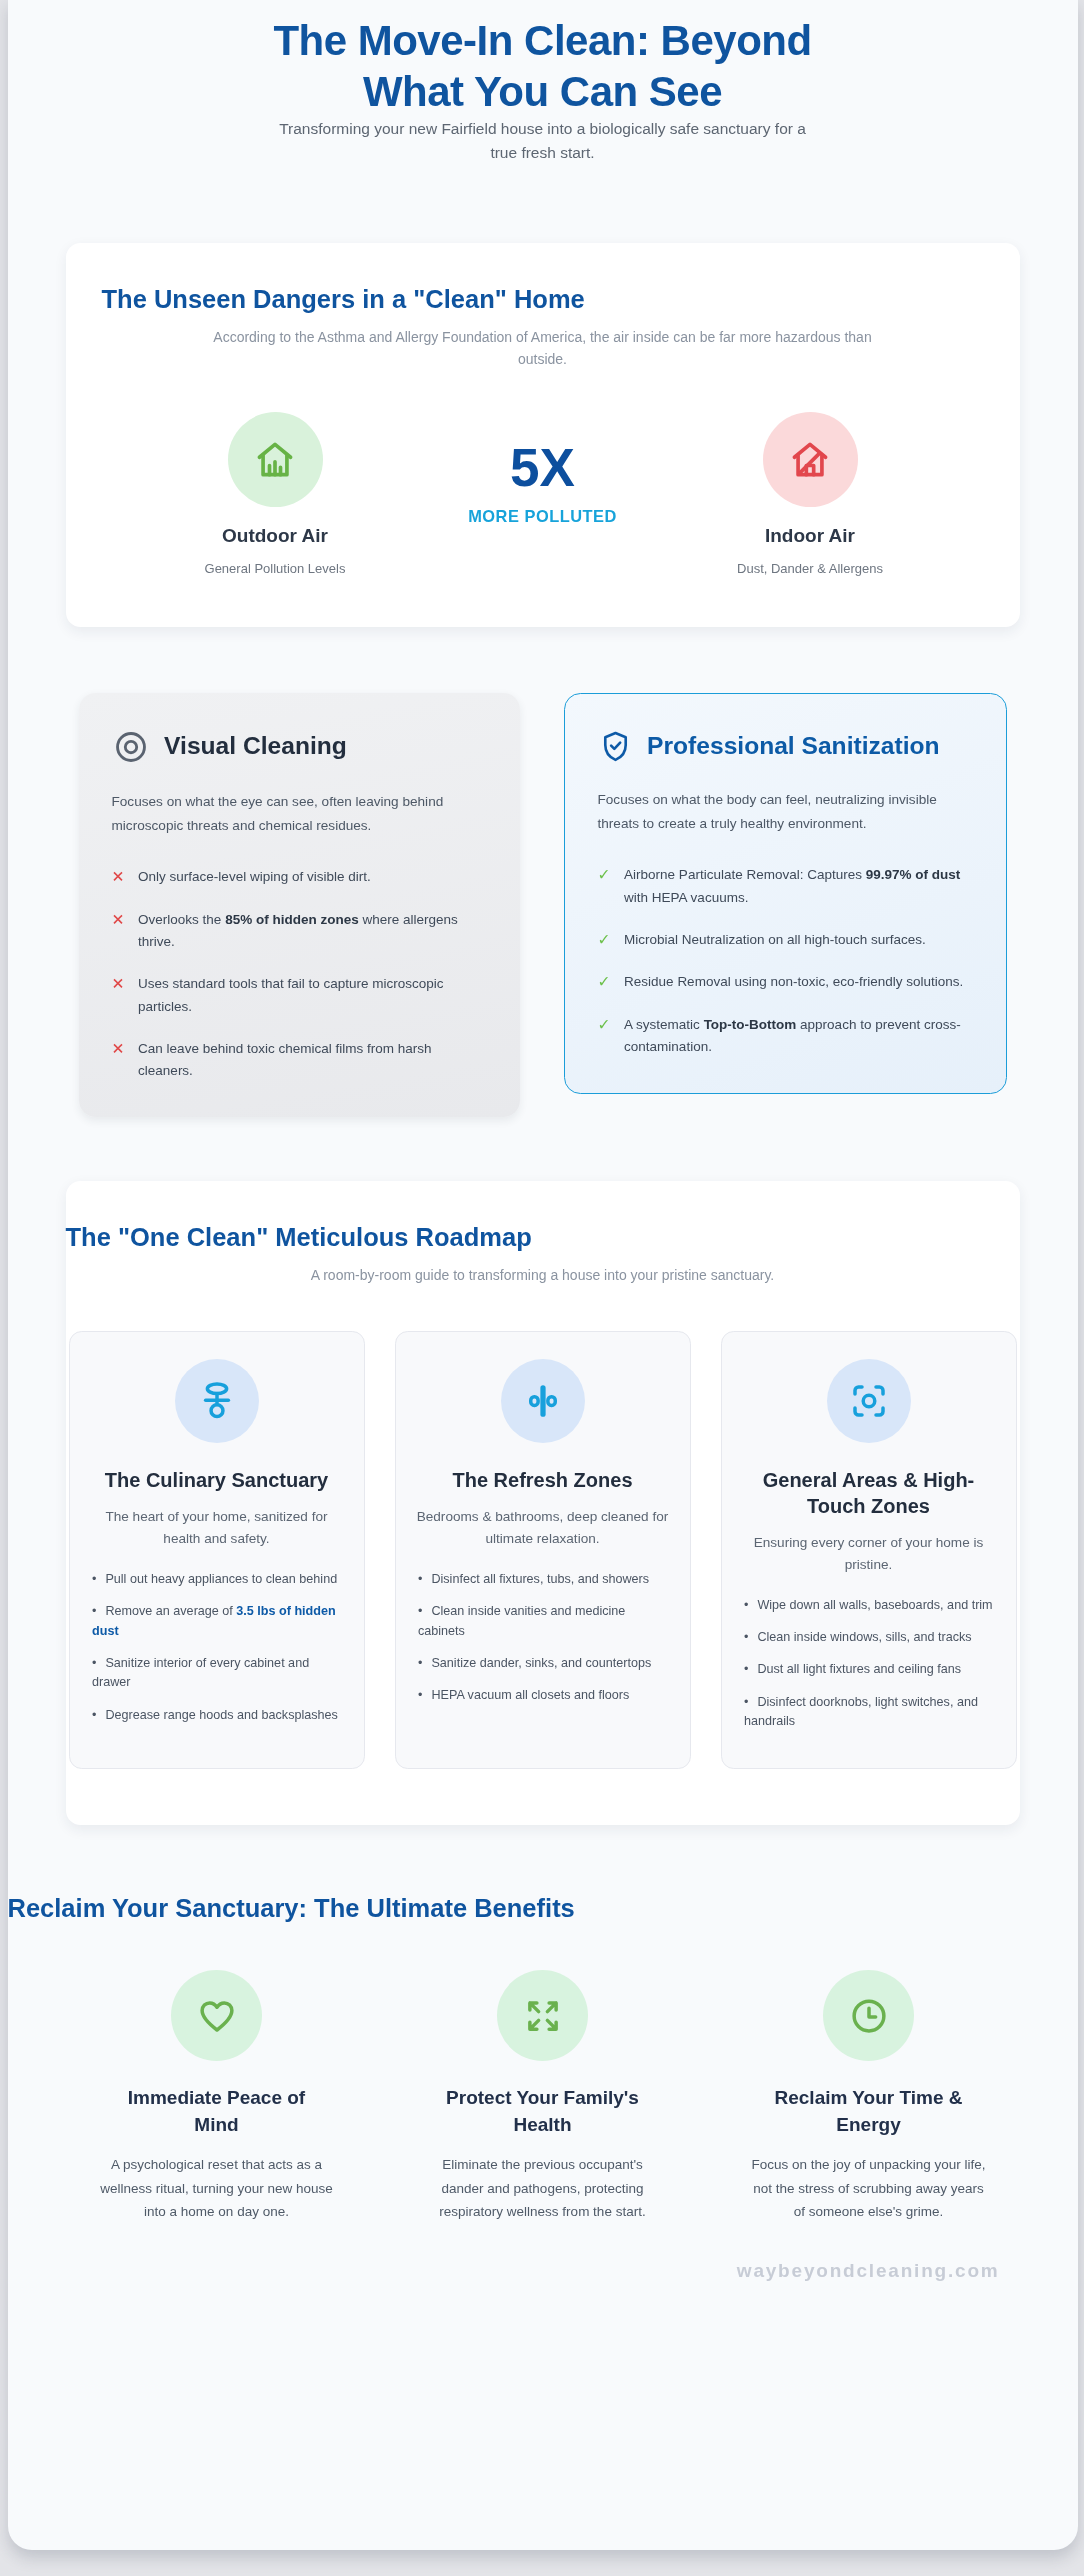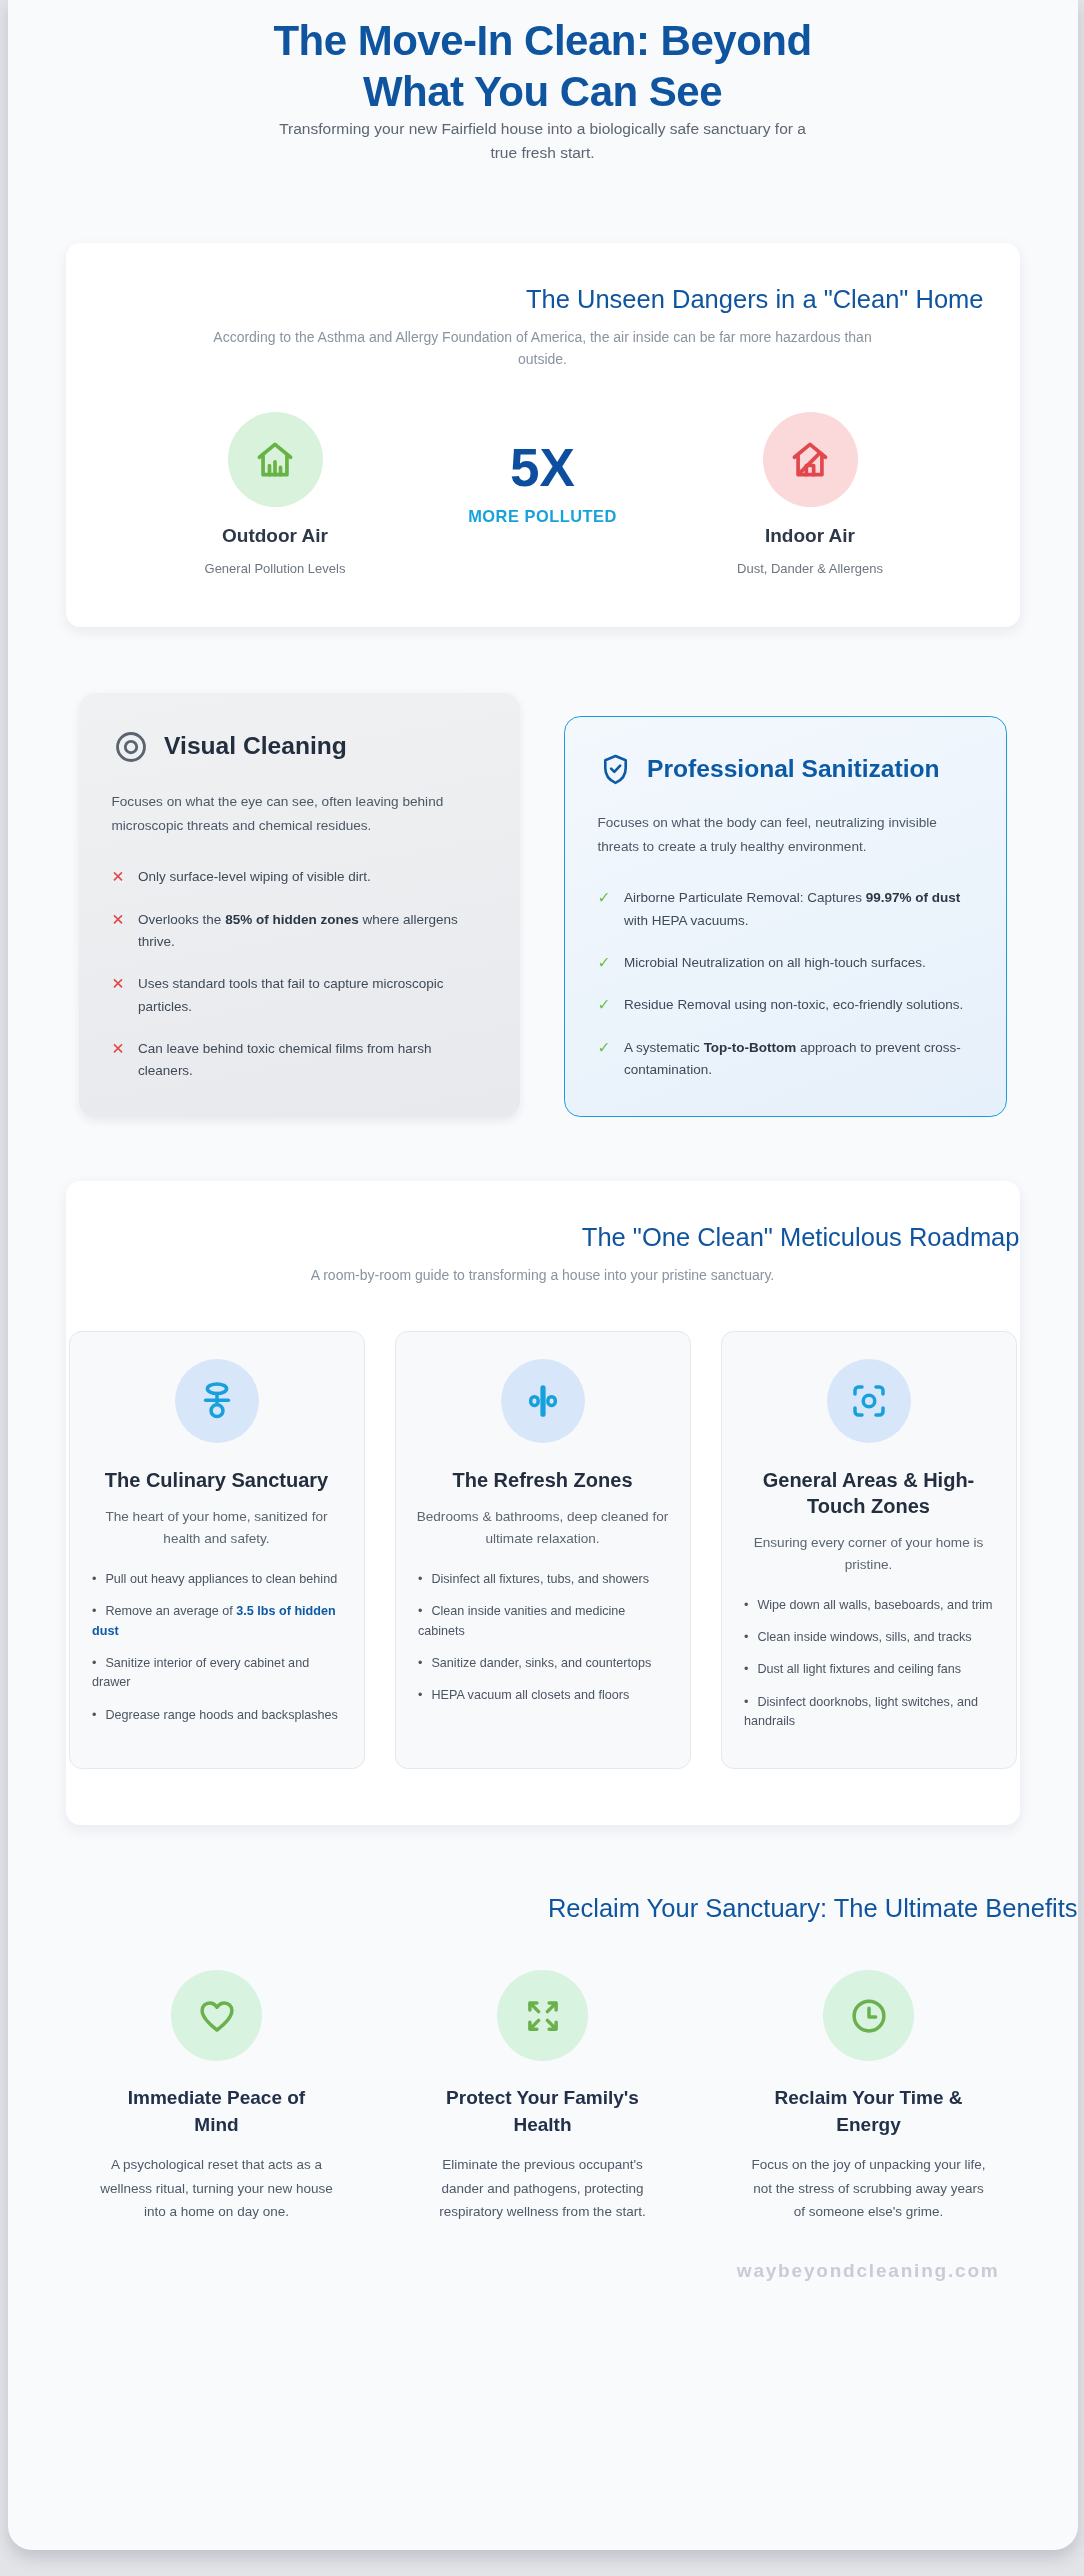--- a/index.html
+++ b/index.html
@@ -24,21 +24,21 @@
   .hero .sub{
     margin:0 auto 0; max-width:546px; font-size:15.5px; line-height:1.55;
     color:#5d6672;
   }
   
   .card{
     width:954px; margin:0 auto; background:#ffffff; border-radius:14.6px;
     box-shadow:0 4.5px 12.7px rgba(35,48,70,.07);
   }
   .section-h2{
-    font-size:25.5px; font-weight:400; color:#0f549f; text-align:right;
+    font-size:25.5px; font-weight:700; color:#0f549f; text-align:left;
   }
   .section-sub{
     font-size:14px; color:#8a93a0; text-align:center; line-height:1.55;
     margin:12.7px auto 0; max-width:673px;
   }
   
   .dangers{ margin-top:78px; padding:42px 36px 51px; }
   .dangers-row{
     display:flex; justify-content:space-between; align-items:flex-start;
     margin:42px 55px 0;
@@ -54,21 +54,21 @@
   .air-desc{ margin-top:13.6px; font-size:13px; color:#6e7681; }
   .mult-col{ width:200px; text-align:center; padding-top:29px; }
   .mult-value{ font-size:53px; font-weight:700; color:#0d4f9e; line-height:1; }
   .mult-caption{
     margin-top:12.7px; font-size:16.4px; font-weight:700; color:#17a3da;
     letter-spacing:0.5px;
   }
   
   .compare-row{
     width:928px; margin:66px auto 0; display:flex; gap:44px;
-    align-items:flex-end;
+    align-items:flex-start;
   }
   .cmp-card{ flex:1; border-radius:16.4px; padding:35px 33px; }
   .cmp-visual{
     background:linear-gradient(170deg,#f0f1f3,#e8e9ec);
     box-shadow:0 3.6px 9px rgba(35,48,70,.08);
   }
   .cmp-pro{
     background:linear-gradient(160deg,#f3f8fd,#e6f0fa);
     border:1.8px solid #1b9dd9;
   }

